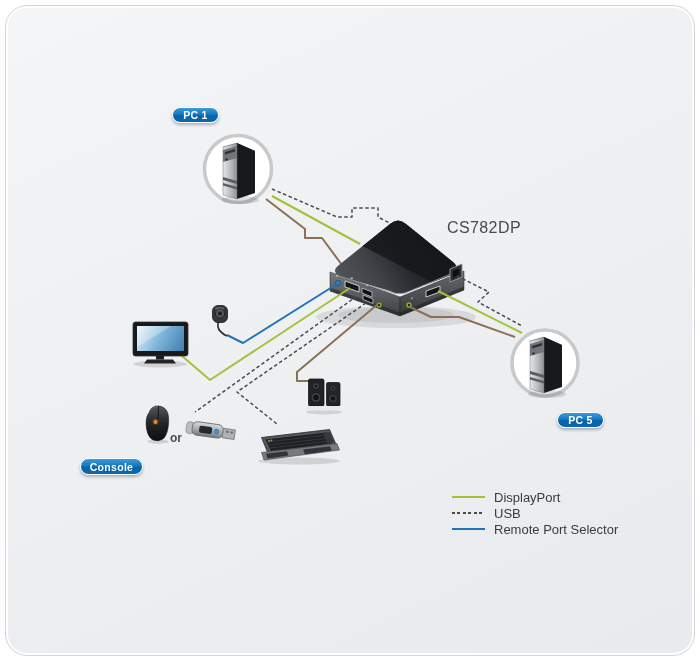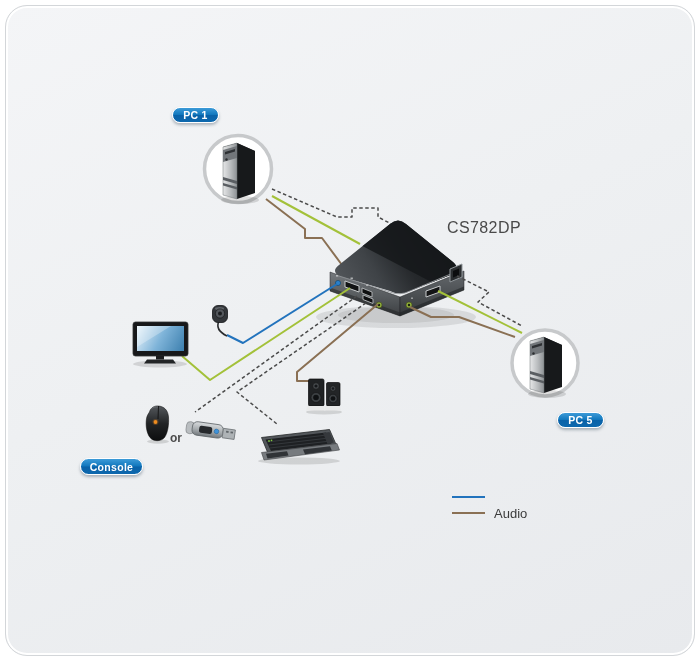--- a/index.html
+++ b/index.html
@@ -235,19 +235,24 @@
 </svg>
 
 <div class="badge" id="badge-pc1">PC 1</div>
 <div class="badge" id="badge-pc2">PC 5</div>
 <div class="badge" id="badge-console">Console</div>
 <div class="model-label">CS782DP</div>
 <div class="or-text">or</div>
 
 <div class="legend">
   <div class="legend-row">
-    <div class="sw sw-rps"></div>
+    <div class="sw sw-dp"></div>
+    <div class="legend-label">DisplayPort</div>
   </div>
   <div class="legend-row">
-    <div class="sw sw-audio"></div>
-    <div class="legend-label">Audio</div>
+    <div class="sw sw-usb"></div>
+    <div class="legend-label">USB</div>
+  </div>
+  <div class="legend-row">
+    <div class="sw sw-rps"></div>
+    <div class="legend-label">Remote Port Selector</div>
   </div>
 </div>
 
 </body></html>

